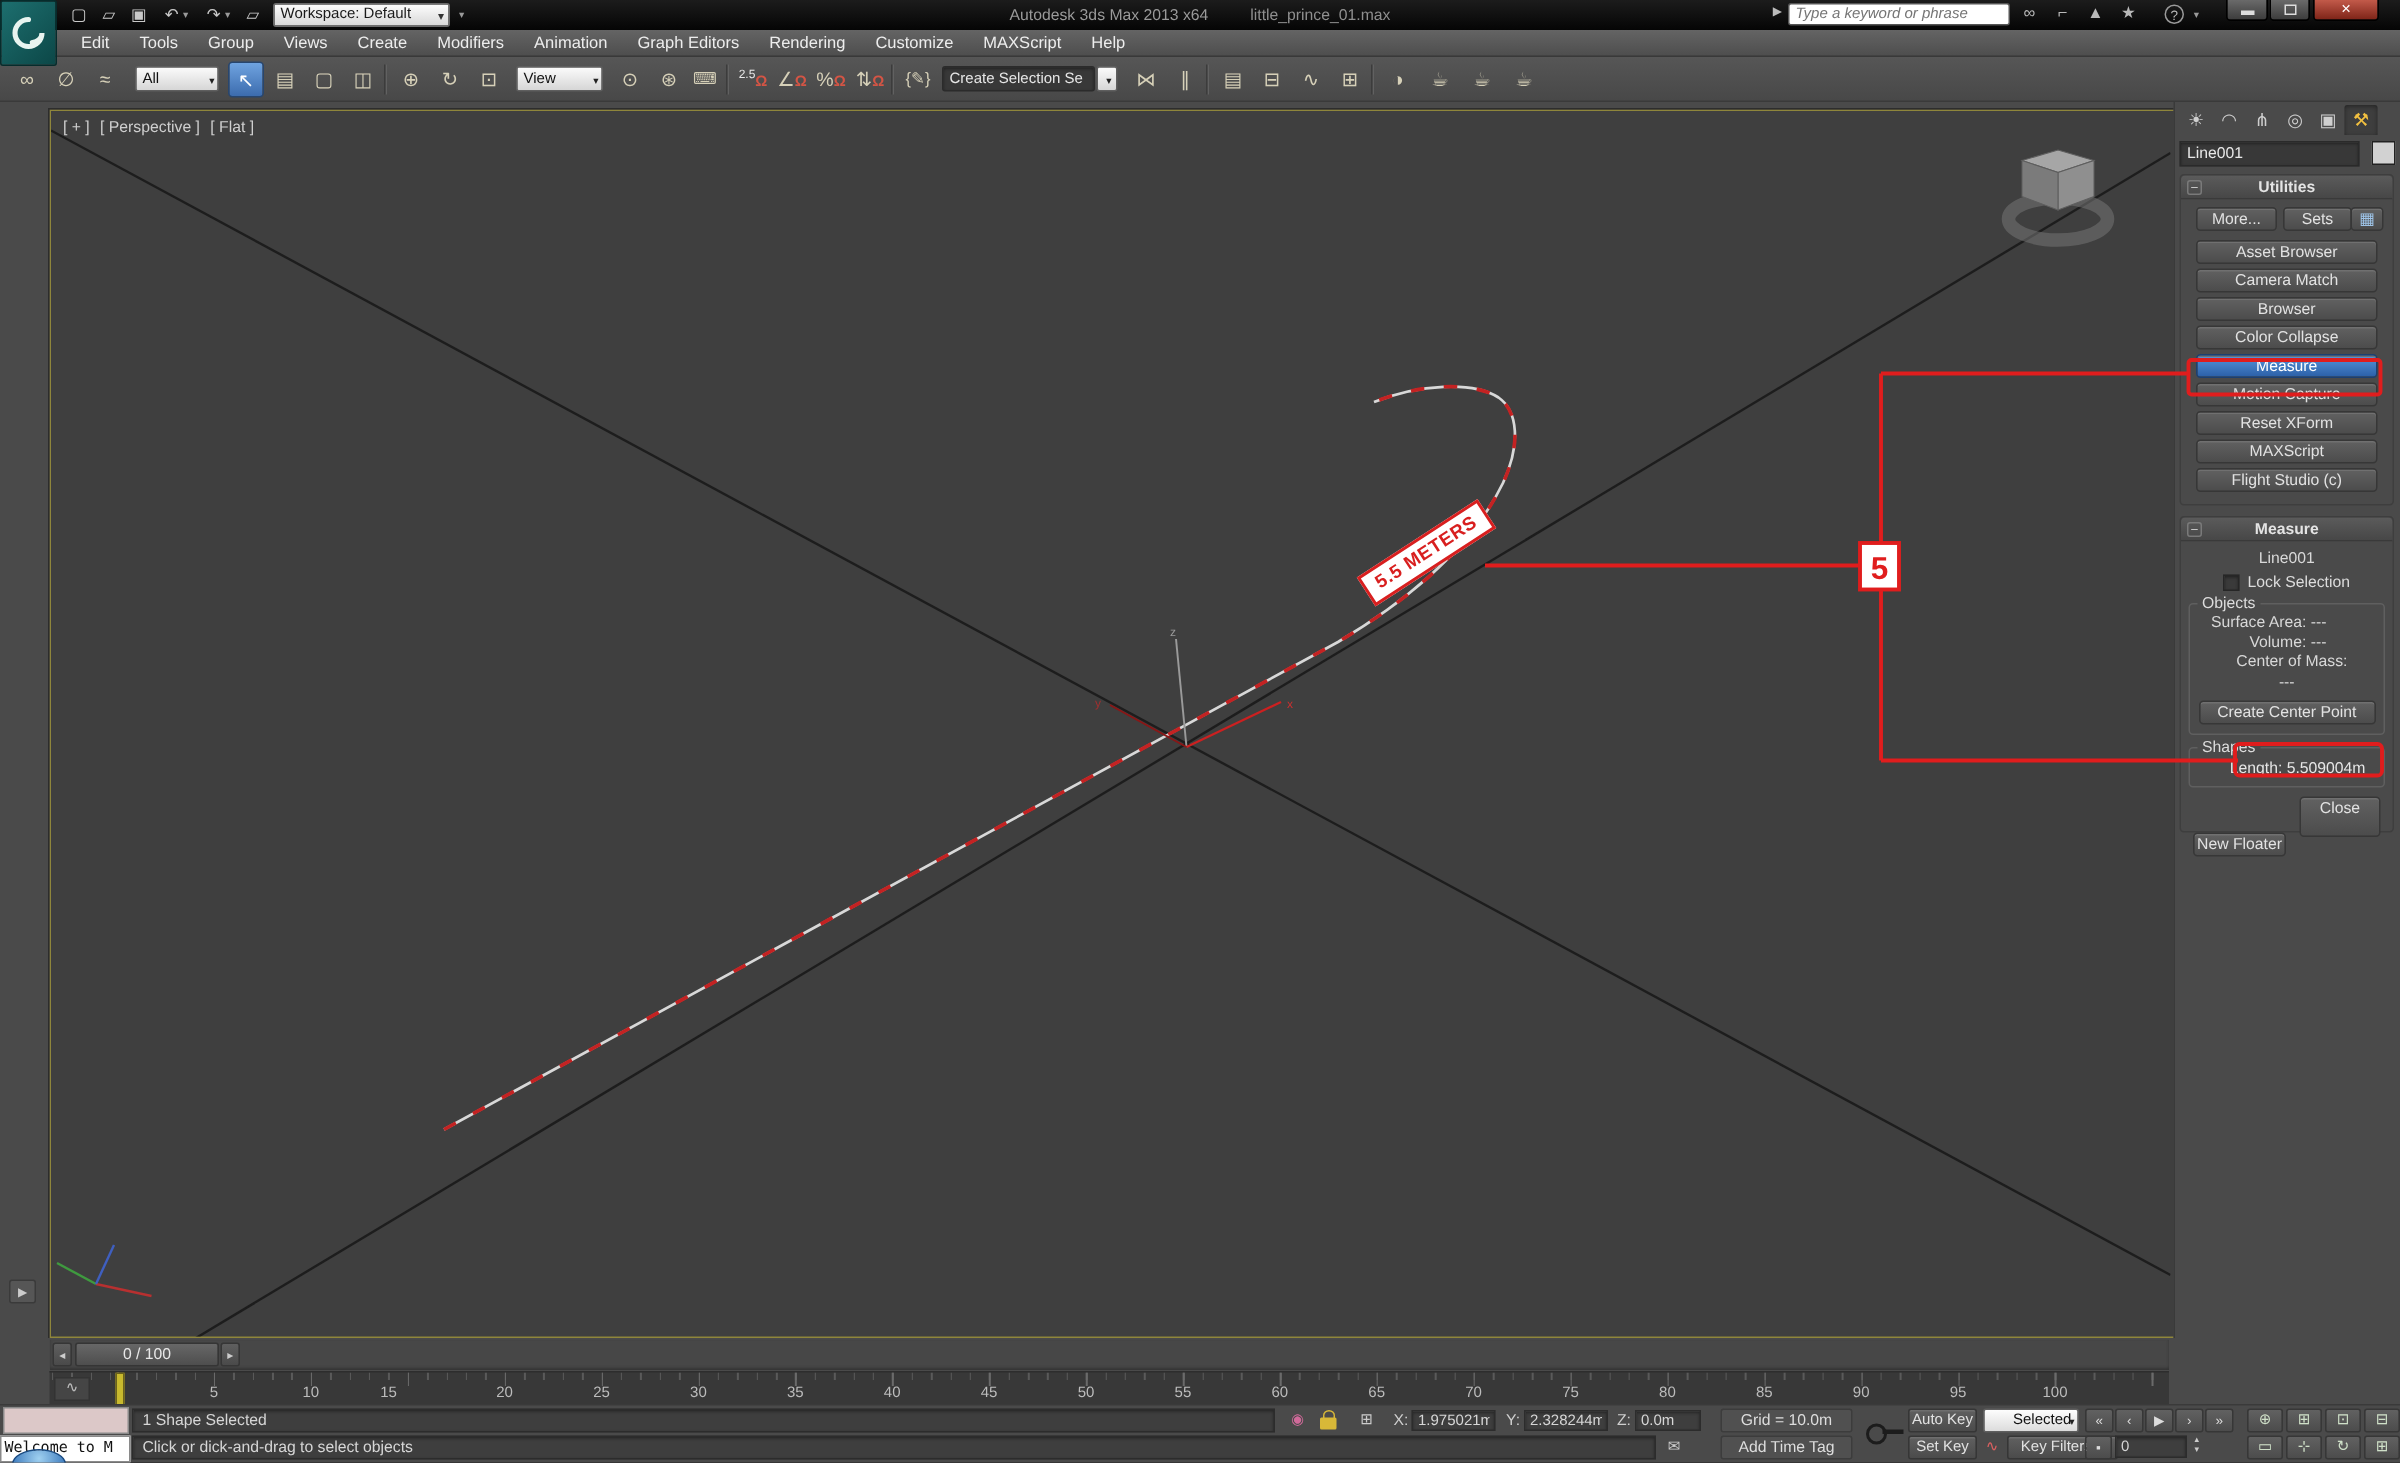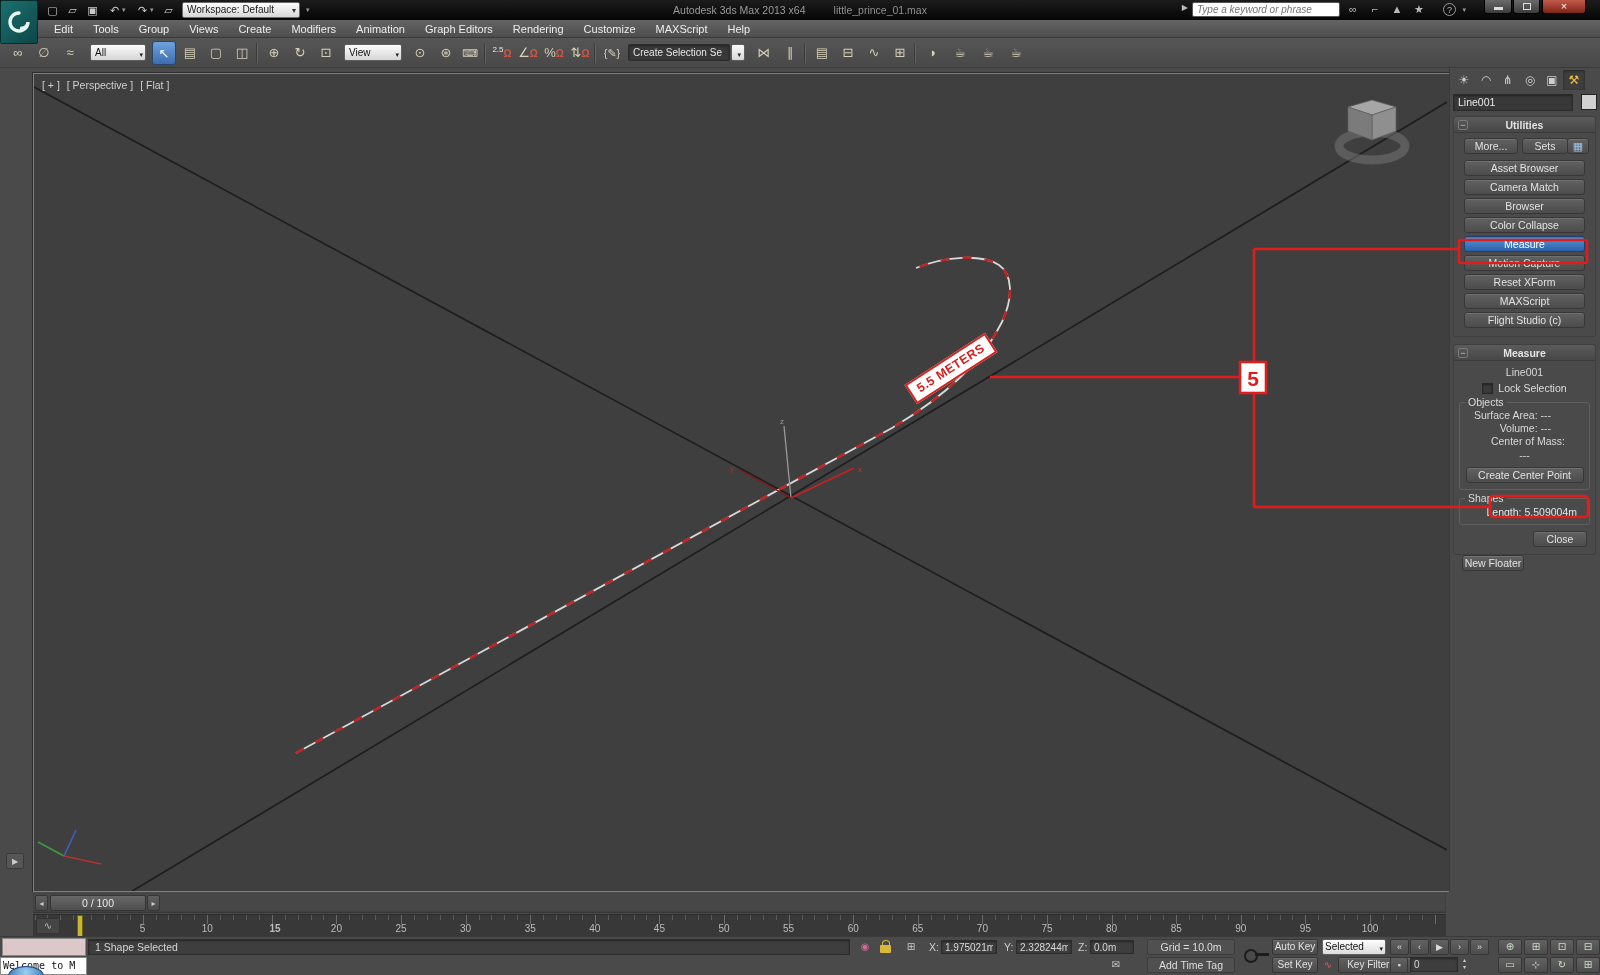--- a/index.html
+++ b/index.html
@@ -94,21 +94,21 @@
   .groupbox .legend { position:absolute; top:-7px; left:5px; background:#4a4a4a; padding:0 3px; font-size:10.5px; color:#dcdcdc; }
   .meas-row { text-align:center; font-size:10.5px; color:#d8d8d8; line-height:14px; }
   .meas-line { font-size:10.5px; color:#d8d8d8; line-height:13px; text-align:right; padding-right:14px; }
   .checkbox-row { display:flex; justify-content:center; align-items:center; gap:5px; margin-top:3px; font-size:10.5px; color:#dcdcdc; }
   .checkbox { width:11px; height:11px; background:#3a3a3a; border:1px solid #262626; box-shadow:inset 0 1px 2px #222; }
   #length-row { text-align:right; padding-right:8px; font-size:10.5px; color:#e6e6e6; line-height:15px; }
   .dim-row { font-size:10.5px; color:#dcdcdc; line-height:15px; padding-left:12px; }
   .dim-row .axis { display:inline-block; width:18px; }
   #measure-bottom { position:relative; height:18px; margin:6px 4px 0 4px; }
   #btn-new-floater { position:absolute; left:4px; top:0; width:62px; height:16px; line-height:14px;margin-top:24px; }
-  #btn-close { position:absolute; right:4px; top:0; width:54px; height:16px; line-height:14px; }
+  #btn-close { position:absolute; right:4px; top:0; width:54px; height:27px; line-height:14px; }
 
   
   #timeslider { position:absolute; left:0; top:892px; width:1600px; height:22px; background:#4a4a4a; }
   #ts-track { position:absolute; left:33px; top:1px; width:1413px; height:20px; background:#474747; box-shadow:inset 0 -1px 2px #333; }
   .ts-arrow { position:absolute; top:2px; width:13px; height:16px; background:linear-gradient(#5f5f5f,#4a4a4a); border:1px solid #363636;
     color:#ccc; font-size:8px; text-align:center; line-height:15px; border-radius:2px; }
   #ts-handle { position:absolute; left:17px; top:2px; width:96px; height:16px; background:linear-gradient(#676767,#4e4e4e);
     border:1px solid #353535; border-radius:2px; text-align:center; line-height:15px; font-size:10.5px; color:#e8e8e8; }
   #trackbar { position:absolute; left:0; top:914px; width:1600px; height:22px; background:#4a4a4a; }
   #tb-ruler { position:absolute; left:33px; top:0; width:1413px; height:22px; background:#383838; border-top:1px solid #2d2d2d; overflow:hidden; }
@@ -137,21 +137,21 @@
   .icon-lock-css::after { content:""; position:absolute; left:0; top:5px; width:11px; height:8px; background:#d8b838; border-radius:1px; }
   .coord-label { position:absolute; top:4px; font-size:10.5px; color:#cfcfcf; }
   .coord-field { position:absolute; top:3px; height:14px; font-size:10px; line-height:12px; padding:0 3px; width:56px;
     font-family:inherit; }
   input.coord-field { background:#3e3e3e; border:1px solid #2c2c2c; box-shadow:inset 0 1px 2px #262626; color:#d6d6d6; }
   .flat-box { position:absolute; height:16px; background:#505050; border:1px solid #3c3c3c; border-radius:2px;
     font-size:10.5px; color:#ddd; text-align:center; line-height:14px; }
   .sb-btn { position:absolute; height:16px; background:linear-gradient(#606060,#4b4b4b); border:1px solid #363636;
     box-shadow:inset 0 1px 0 #6e6e6e; border-radius:2px; font-size:10px; color:#e2e2e2; text-align:center; line-height:14px; }
   #selected-dd { position:absolute; left:1322px; top:2px; width:64px; height:16px; background:linear-gradient(#fdfdfd,#dcdcdc);
-    border:1px solid #5f5f5f; color:#111; font-size:10px; line-height:14px; padding:0 2px; border-radius:2px; }
+    border:1px solid #5f5f5f; color:#111; font-size:10px; line-height:14px; padding:0 19px; border-radius:2px; }
   #selected-dd .dd-a { position:absolute; right:2px; top:2px; font-size:7px; color:#222; }
   .icon-key-css { position:absolute; left:1244px; top:6px; width:26px; height:26px; }
   .icon-key-css::before { content:""; position:absolute; left:0; top:6px; width:10px; height:10px; border:2.5px solid #1c1c1c; border-radius:50%; }
   .icon-key-css::after { content:""; position:absolute; left:11px; top:10px; width:14px; height:3px; background:#1c1c1c; }
   .pb-btn { position:absolute; top:2px; width:19px; height:16px; background:linear-gradient(#616161,#4c4c4c); border:1px solid #373737;
     border-radius:2px; color:#dcdcdc; text-align:center; font-size:9px; line-height:14px; }
   .nav-btn { position:absolute; width:24px; height:16px; background:linear-gradient(#616161,#4c4c4c); border:1px solid #373737;
     border-radius:2px; color:#cfe0c8; text-align:center; font-size:10px; line-height:14px; }
   #frame-field { position:absolute; left:1410px; top:20px; width:48px; height:15px; font-size:10px; padding:0 3px;
     background:#3e3e3e; border:1px solid #2c2c2c; color:#d6d6d6; box-shadow:inset 0 1px 2px #262626; font-family:inherit; }
@@ -390,21 +390,21 @@
 
   <div id="trackbar">
     <div id="tb-ruler">
       <div id="tb-minor"></div>
       <div id="tb-major"></div>
       <div id="frame-marker"></div>
       <div id="minicurve-btn">∿</div>
       <div>
           <span class="ruler-num" style="left: 109.6px;">5</span>
           <span class="ruler-num" style="left: 174.2px;">10</span>
-          <span class="ruler-num" style="left: 242px; font-weight: bold;">15</span>
+          <span class="ruler-num" style="left: 226px;">15</span>
           <span class="ruler-num" style="left: 303.4px;">20</span>
           <span class="ruler-num" style="left: 368px;">25</span>
           <span class="ruler-num" style="left: 432.6px;">30</span>
           <span class="ruler-num" style="left: 497.2px;">35</span>
           <span class="ruler-num" style="left: 561.8px;">40</span>
           <span class="ruler-num" style="left: 626.4px;">45</span>
           <span class="ruler-num" style="left: 691px;">50</span>
           <span class="ruler-num" style="left: 755.6px;">55</span>
           <span class="ruler-num" style="left: 820.2px;">60</span>
           <span class="ruler-num" style="left: 884.8px;">65</span>
@@ -444,20 +444,21 @@
     <div class="pb-btn" style="left:1390px">«</div>
     <div class="pb-btn" style="left:1410px">‹</div>
     <div class="pb-btn" style="left:1430px">▶</div>
     <div class="pb-btn" style="left:1450px">›</div>
     <div class="pb-btn" style="left:1470px">»</div>
     <div class="nav-btn" style="left:1498px;top:2px">⊕</div>
     <div class="nav-btn" style="left:1524px;top:2px">⊞</div>
     <div class="nav-btn" style="left:1550px;top:2px">⊡</div>
     <div class="nav-btn" style="left:1576px;top:2px">⊟</div>
 
+    <div id="prompt-line" class="sunken">Click or dick-and-drag to select objects</div>
     <span class="sb-icon" style="left:1108px;top:21px">✉</span>
     <div class="flat-box" style="left:1147px;top:20px;width:88px">Add Time Tag</div>
     <div class="sb-btn" style="left:1272px;top:20px;width:46px">Set Key</div>
     <span class="sb-icon" style="left:1320px;top:21px;color:#d86060">∿</span>
     <div class="sb-btn" style="left:1338px;top:20px;width:74px">Key Filters...</div>
     <div class="pb-btn" style="left:1390px;top:20px;width:18px">▪</div>
     <input id="frame-field" value="0" style="">
     <div id="frame-spinner">▴<br>▾</div>
     <div class="nav-btn" style="left:1498px;top:20px">▭</div>
     <div class="nav-btn" style="left:1524px;top:20px">⊹</div>

